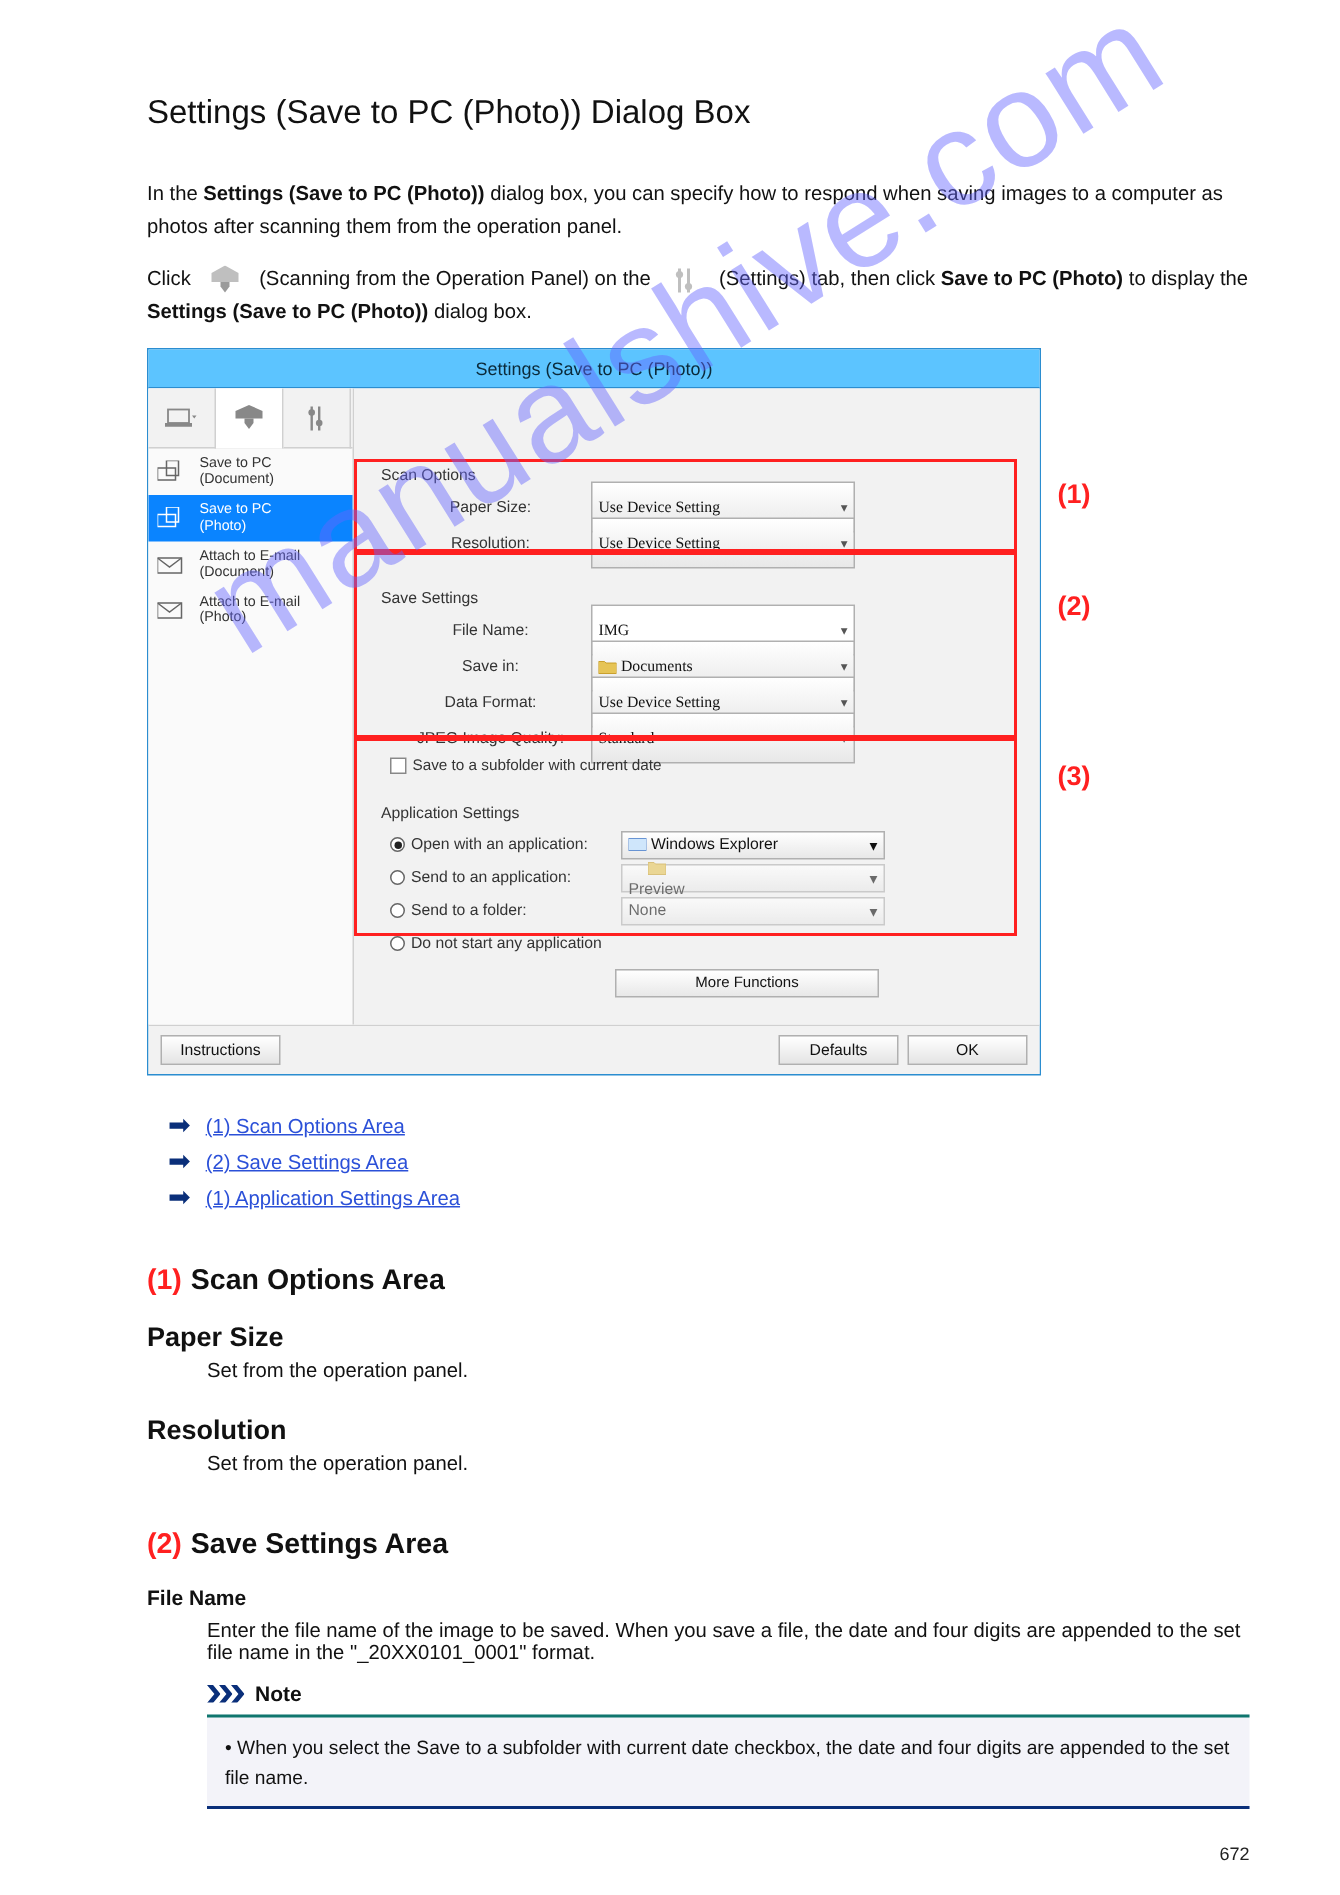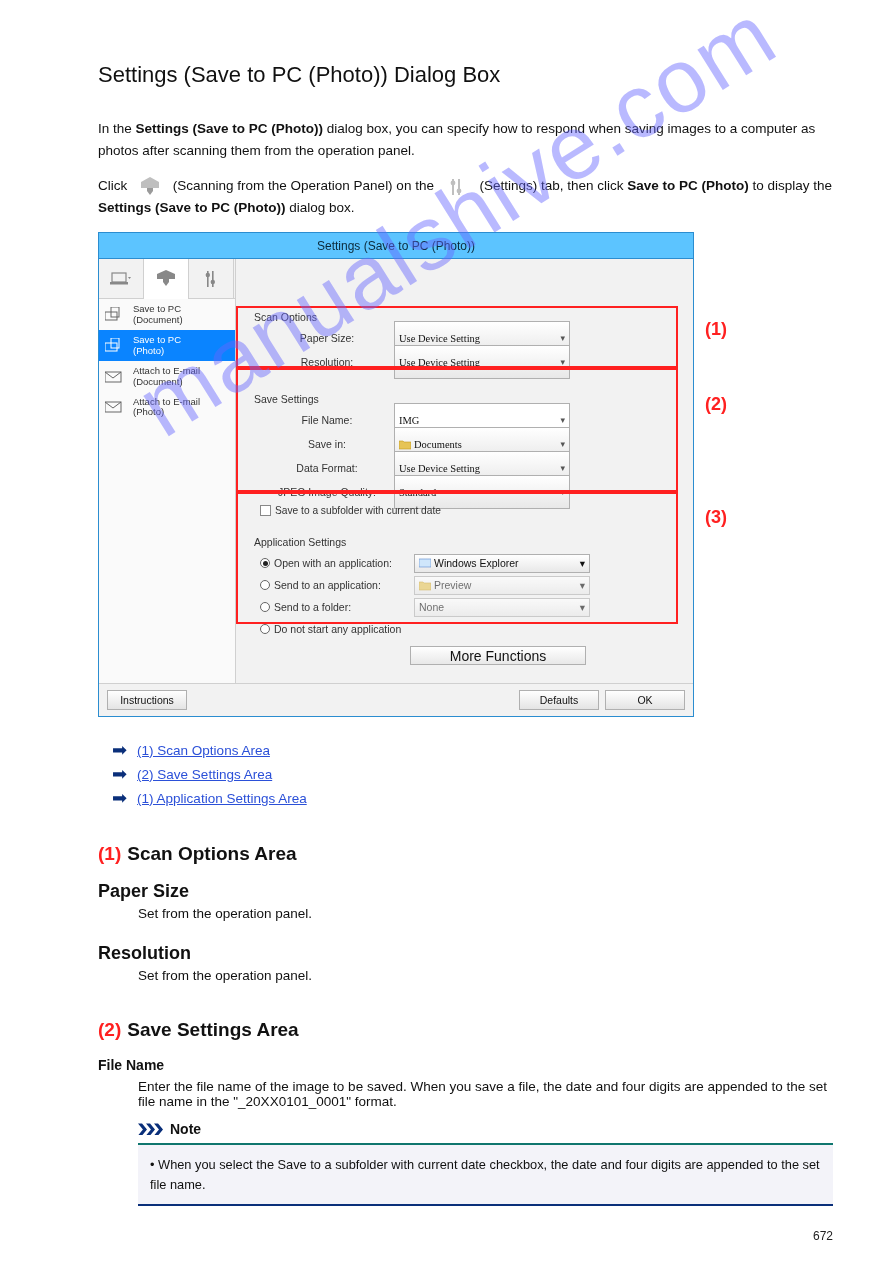--- a/index.html
+++ b/index.html
@@ -33,21 +33,21 @@
   .field-control { width:176px; height:19px; background:linear-gradient(#fff,#e8e8e8); border:1px solid #b0b0b0; font-size:10.5px; display:flex; align-items:center; justify-content:space-between; padding:16px 4px;font-family:Liberation Serif, serif; }
   .field-control .dd { font-size:9px; color:#555; }
   .checkbox-row { display:flex; align-items:center; gap:4px; font-size:10.2px; padding-left:6px; margin-top:2px; color:#333; }
   .chk { width:11px; height:11px; border:1px solid #888; background:#fff; }
   .radio-row { display:flex; align-items:center; height:22px; }
   .radio { width:10px; height:10px; border-radius:50%; border:1px solid #666; background:#fff; margin-left:6px; margin-right:4px; position:relative; }
   .radio.on::after { content:""; width:5px; height:5px; border-radius:50%; background:#222; position:absolute; top:1.5px; left:1.5px; }
   .radio-label { font-size:10.5px; width:140px; color:#333; }
   .radio-control { width:176px; height:19px; background:linear-gradient(#fff,#e8e8e8); border:1px solid #b0b0b0; font-size:10.5px; display:flex; align-items:center; padding:0 4px; justify-content:space-between; gap:21px; }
   .radio-control.dim { opacity:.6; }
-  .btn { height:19px; border:1px solid #b0b0b0; background:linear-gradient(#fff,#e8e8e8); font-size:14px; display:flex; align-items:center; justify-content:center; }
+  .btn { height:19px; border:1px solid #b0b0b0; background:linear-gradient(#fff,#e8e8e8); font-size:10px; display:flex; align-items:center; justify-content:center; }
   .more-fn { width:176px; margin-left:156px; margin-top:6px; }
 
   .dlg-footer { display:flex; justify-content:space-between; padding:6px 8px; background:#f2f2f2; border-top:1px solid #d0d0d0; }
   .dlg-footer .right { display:flex; gap:6px; }
   .fbtn { width:80px; height:20px; border:1px solid #b0b0b0; background:linear-gradient(#fff,#e4e4e4); font-size:10.5px; display:flex; align-items:center; justify-content:center; }
 
   
   .redbox { position:absolute; border:2px solid #ff2020; pointer-events:none; }
   .rb1 { left:0px; top:47px; width:442px; height:62px; }
   .rb2 { left:0px; top:109px; width:442px; height:124px; }
@@ -265,21 +265,21 @@
                     </svg>
                     <span>Windows Explorer</span>
                   </span>
                   <span class="dd">▾</span>
                 </div>
             </div>
             <div class="radio-row">
               <div class="radio"></div>
               <div class="radio-label">Send to an application:</div>
               <div class="radio-control dim">
-                  <span style="display:flex;align-items:flex-end;gap:3px;">
+                  <span style="display:flex;align-items:center;gap:3px;flex-direction:column;">
                     <svg class="mini-ic" viewBox="0 0 12 12">
                       <path d="M0 3h4l1 1h7v7H0Z" fill="#e6c456" stroke="#c59a20" stroke-width="0.6"></path>
                     </svg>
                     <span>Preview</span>
                   </span>
                   <span class="dd">▾</span>
                 </div>
             </div>
             <div class="radio-row">
               <div class="radio"></div>

